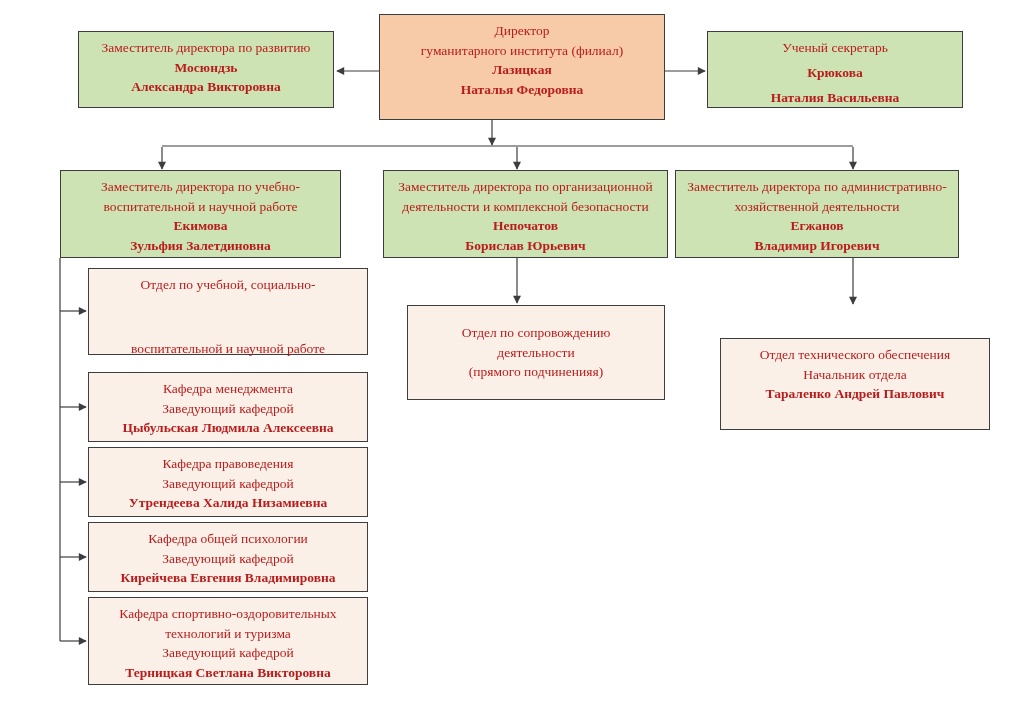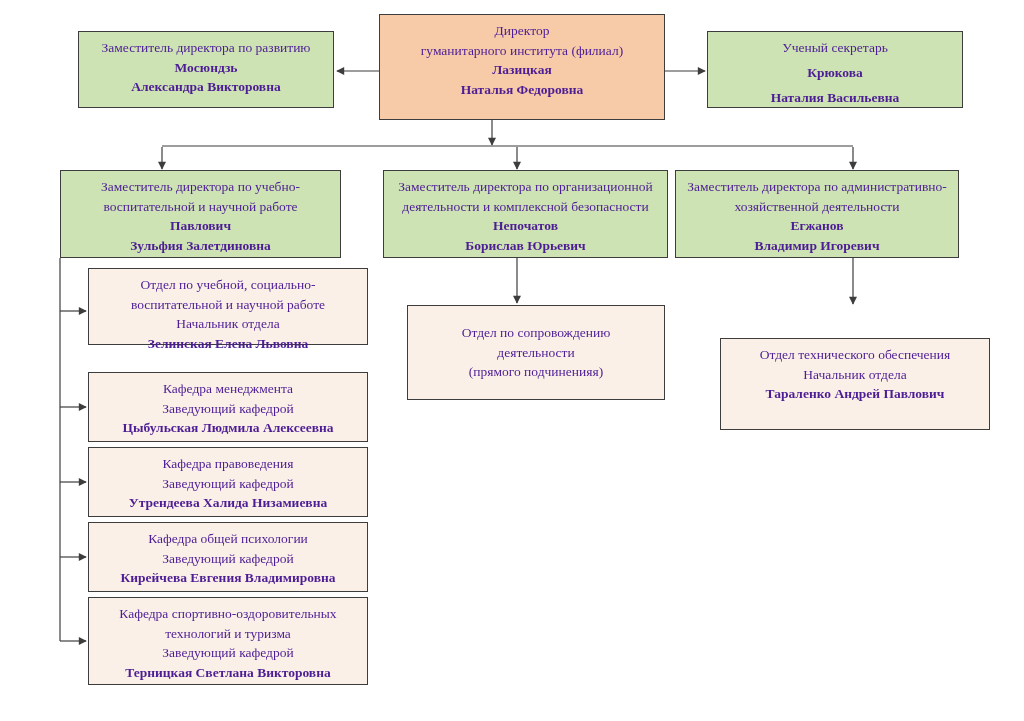--- a/index.html
+++ b/index.html
@@ -14,21 +14,21 @@
   .connectors { position:absolute; left:0; top:0; }
   .connectors line { stroke:var(--line,#3d3d3d); stroke-width:1.2; }
   .connectors marker path { fill:var(--line,#3d3d3d); }
   .box {
     position:absolute;
     border:1.4px solid var(--border,#3d3d3d);
     display:flex; flex-direction:column;
     align-items:center; justify-content:flex-start;
     text-align:center;
     font-size:13.5px; line-height:19.5px;
-    color:#4c1d95;
+    color:#b91c1c;
     padding-top:6px;
   }
   .box.v-center { justify-content:center; padding-top:0; }
   .box.orange { background:var(--director-fill,#F7CBA8); }
   .box.green  { background:var(--deputy-fill,#CEE3B3); }
   .box.cream  { background:var(--dept-fill,#FBF0E7); }
   .line { white-space:nowrap; }
   .line.bold { font-weight:bold; }
 </style>
 </head>
@@ -76,37 +76,37 @@
     </div>
   <div class="box green" style="left:707px; top:31px; width:256px; height:77px;justify-content:space-between;">
       <div class="line">Ученый секретарь</div>
       <div class="line bold">Крюкова</div>
       <div class="line bold">Наталия Васильевна</div>
     </div>
 
   <div class="box green" style="left:60px; top:170px; width:281px; height:88px;text-align:center;">
       <div class="line">Заместитель директора по учебно-</div>
       <div class="line">воспитательной и научной работе</div>
-      <div class="line bold">Павлович</div>
+      <div class="line bold">Екимова</div>
       <div class="line bold">Зульфия Залетдиновна</div>
     </div>
   <div class="box green" style="left:383px; top:170px; width:285px; height:88px;">
       <div class="line">Заместитель директора по организационной</div>
       <div class="line">деятельности и комплексной безопасности</div>
       <div class="line bold">Непочатов</div>
       <div class="line bold">Борислав Юрьевич</div>
     </div>
   <div class="box green" style="left:675px; top:170px; width:284px; height:88px;">
       <div class="line">Заместитель директора по административно-</div>
       <div class="line">хозяйственной деятельности</div>
       <div class="line bold">Егжанов</div>
       <div class="line bold">Владимир Игоревич</div>
     </div>
 
-  <div class="box cream" style="left:88px; top:268px; width:280px; height:77px;">
+  <div class="box cream" style="left:88px; top:268px; width:280px; height:87px;gap:44px;">
       <div class="line">Отдел по учебной, социально-</div>
       <div class="line">воспитательной и научной работе</div>
       <div class="line">Начальник отдела</div>
       <div class="line bold">Зелинская Елена Львовна</div>
     </div>
   <div class="box cream" style="left:88px; top:372px; width:280px; height:70px;">
       <div class="line">Кафедра менеджмента</div>
       <div class="line">Заведующий кафедрой</div>
       <div class="line bold">Цыбульская Людмила Алексеевна</div>
     </div>

